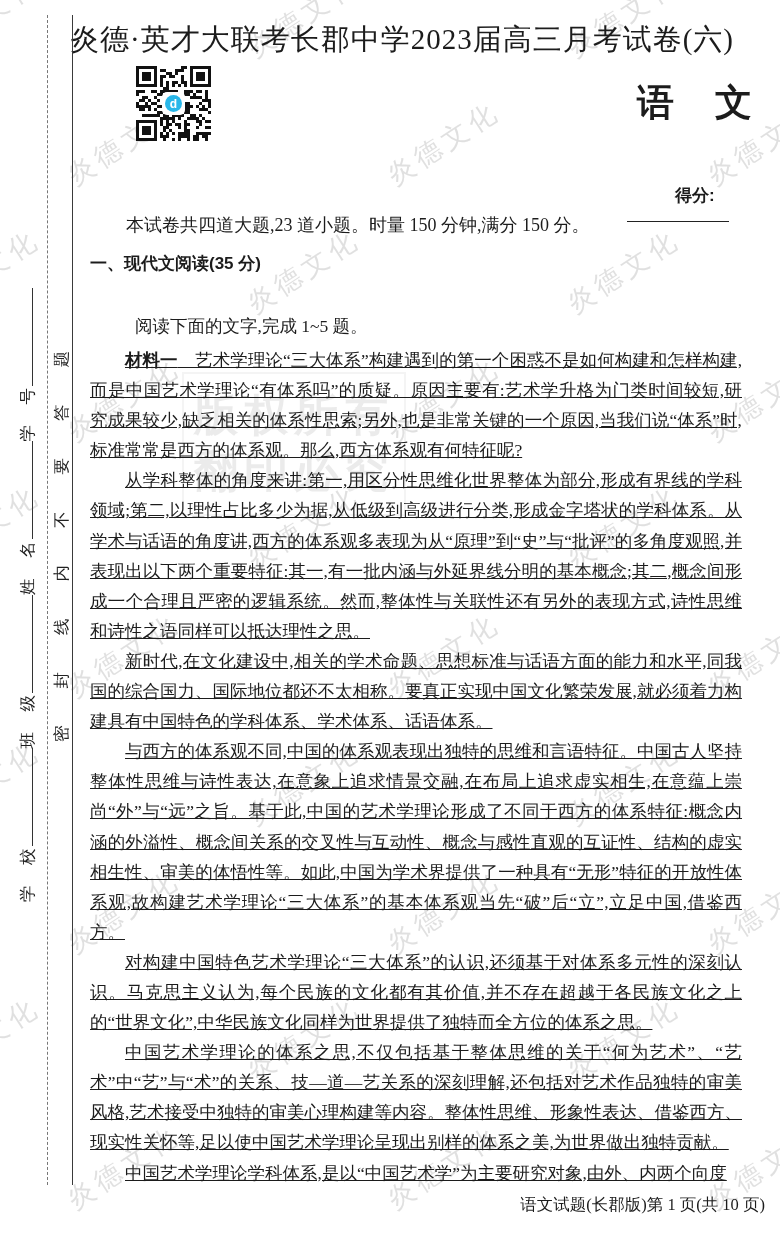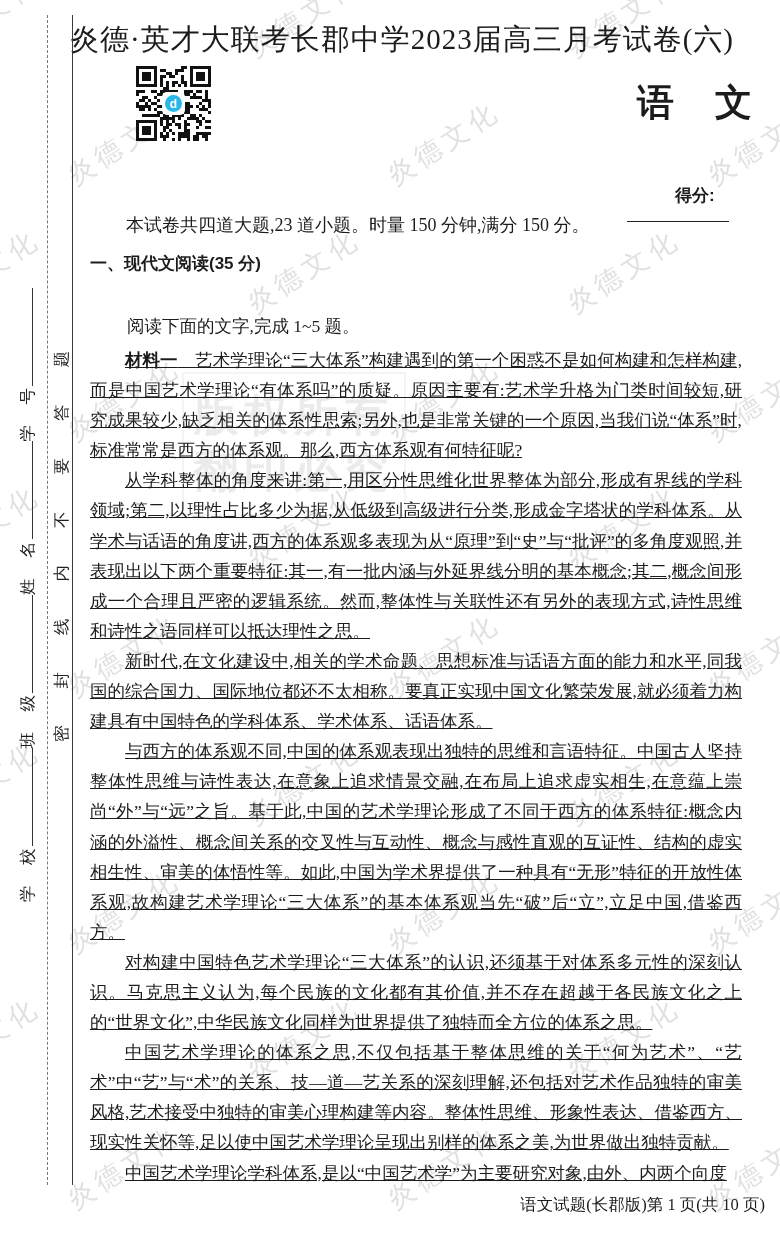--- a/index.html
+++ b/index.html
@@ -37,21 +37,21 @@
   .subject{position:absolute;left:64px;top:78px;width:690px;text-align:right;z-index:1;
            font-size:37px;font-weight:bold;letter-spacing:2px;}
   .score{position:absolute;left:627px;top:184px;z-index:1;font-size:17px;}
   .score .lbl{font-weight:bold;margin-left:48px;}
   .score .blank{display:inline-block;width:102px;height:13px;border-bottom:1.6px solid #222;}
   
   .intro{position:absolute;left:90px;top:213px;width:652px;z-index:1;font-size:18px;text-indent:2em;}
   .h1{position:absolute;left:90px;top:252px;z-index:1;font-size:17px;}
   .h2{position:absolute;left:90px;top:283px;z-index:1;font-size:18px;}
   .h2 .rest{font-weight:normal;font-family:"Liberation Serif","DejaVu Serif",serif;}
-  .prompt{position:absolute;left:92px;top:314px;width:652px;z-index:1;font-size:17.5px;text-indent:2em;}
+  .prompt{position:absolute;left:100px;top:314px;width:652px;z-index:1;font-size:17.5px;text-indent:2em;}
   .passage{position:absolute;left:90px;top:345px;width:652px;z-index:1;
            font-size:17.5px;line-height:30.1px;text-align:justify;text-decoration:underline;}
   .passage p{margin:0;text-indent:2em;}
   .footer{position:absolute;left:75px;top:1194px;width:690px;text-align:right;z-index:1;font-size:16.5px;}
 </style>
 </head>
 <body>
 
 <div class="page">
 

